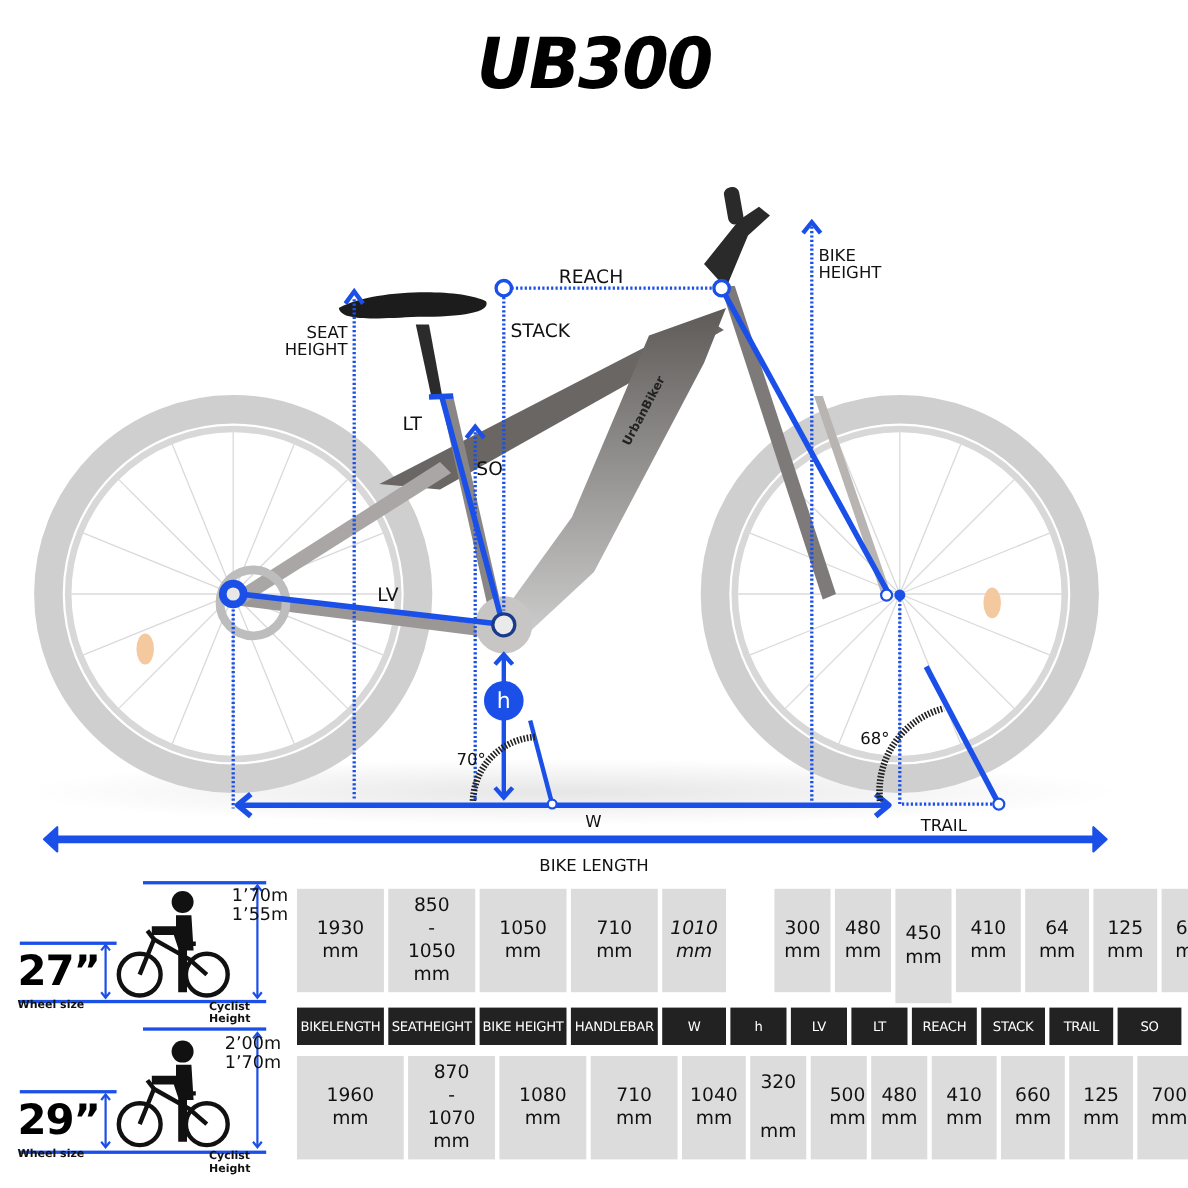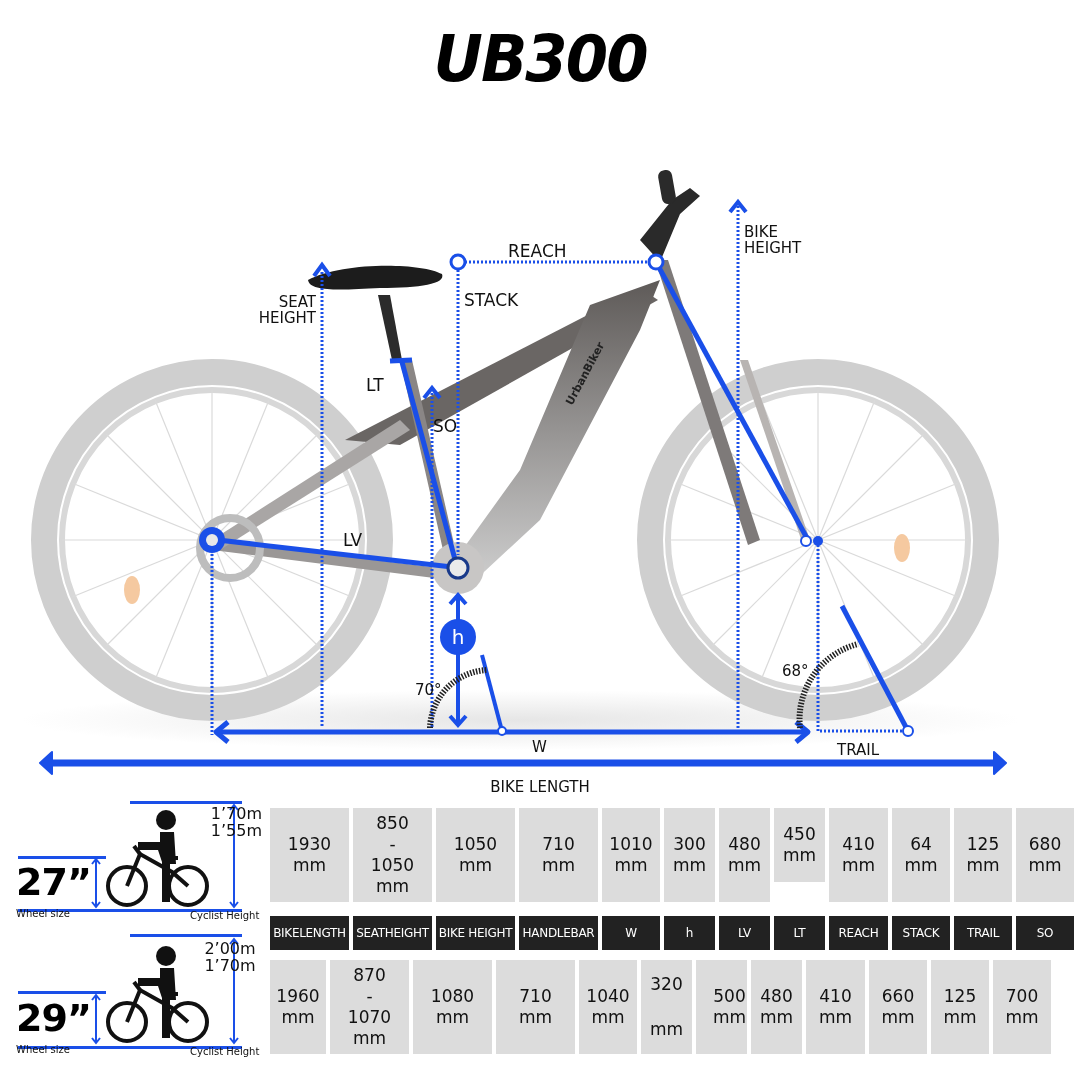--- a/index.html
+++ b/index.html
@@ -17,21 +17,21 @@
 
   .lbl { font-family: "DejaVu Sans", sans-serif; font-size: 17px; fill: #111; }
   .lbl-sm { font-family: "DejaVu Sans", sans-serif; font-size: 15px; fill: #111; }
 
   
   .size-block { position: absolute; left: 0; width: 268px; height: 130px; }
   .size-block .topline { position: absolute; left: 130px; width: 112px; height: 3px; background: #1a4fe8; }
   .size-block .wheelline { position: absolute; left: 18px; width: 88px; height: 3px; background: #1a4fe8; }
   .size-block .baseline { position: absolute; left: 18px; width: 224px; height: 3px; background: #1a4fe8; }
   .size-big { position: absolute; left: 16px; font-weight: bold; font-size: 38px; color: #000; letter-spacing: -1px; }
-  .size-cap { position: absolute; font-size: 10px; font-weight: normal; color: #111; }
+  .size-cap { position: absolute; font-size: 10px; font-weight: bold; color: #111; }
   .range { position: absolute; left: 198px; width: 64px; text-align: right; font-size: 16px; line-height: 17px; color: #111; }
   .range span { display: block; }
 
   .row { position: absolute; left: 270px; display: flex; gap: 4px; }
   .cell {
     background: #dcdcdc; display: flex; flex-direction: column; align-items: center; justify-content: center;
     font-family: "DejaVu Sans", sans-serif; font-size: 17px; line-height: 21px; color: #111; text-align: center;
   }
   .hcell {
     background: #222222; color: #fff; display: flex; align-items: center; justify-content: center;
@@ -260,33 +260,33 @@
       <span>mm</span>
     </div>
     <div class="cell" style="width: 79px; height: 94px;">
       <span>1050</span>
       <span>mm</span>
     </div>
     <div class="cell" style="width: 79px; height: 94px;">
       <span>710</span>
       <span>mm</span>
     </div>
-    <div class="cell" style="width: 58px; height: 94px;">
+    <div class="cell" style="width: 58px; height: 94px; font-style: italic;">
       <span>1010</span>
       <span>mm</span>
     </div>
-    <div class="cell" style="width: 51px; height: 94px;">
+    <div class="cell" style="width: 51px; height: 94px; margin-left: 40px;">
       <span>300</span>
       <span>mm</span>
     </div>
     <div class="cell" style="width: 51px; height: 94px;">
       <span>480</span>
       <span>mm</span>
     </div>
-    <div class="cell" style="width: 51px; height: 74px;">
+    <div class="cell" style="width: 51px; height: 104px;">
       <span>450</span>
       <span>mm</span>
     </div>
     <div class="cell" style="width: 59px; height: 94px;">
       <span>410</span>
       <span>mm</span>
     </div>
     <div class="cell" style="width: 58px; height: 94px;">
       <span>64</span>
       <span>mm</span>
@@ -310,21 +310,21 @@
     <div class="hcell" style="width: 51px; height: 34px;">h</div>
     <div class="hcell" style="width: 51px; height: 34px;">LV</div>
     <div class="hcell" style="width: 51px; height: 34px;">LT</div>
     <div class="hcell" style="width: 59px; height: 34px;">REACH</div>
     <div class="hcell" style="width: 58px; height: 34px;">STACK</div>
     <div class="hcell" style="width: 58px; height: 34px;">TRAIL</div>
     <div class="hcell" style="width: 58px; height: 34px;">SO</div>
   </div>
 
 <div class="row" id="row29" style="top:960px;">
-    <div class="cell" style="width: 56px; height: 94px;">
+    <div class="cell" style="width: 97px; height: 94px;">
       <span>1960</span>
       <span>mm</span>
     </div>
     <div class="cell" style="width: 79px; height: 94px;">
       <span>870</span>
       <span>-</span>
       <span>1070</span>
       <span>mm</span>
     </div>
     <div class="cell" style="width: 79px; height: 94px;">

